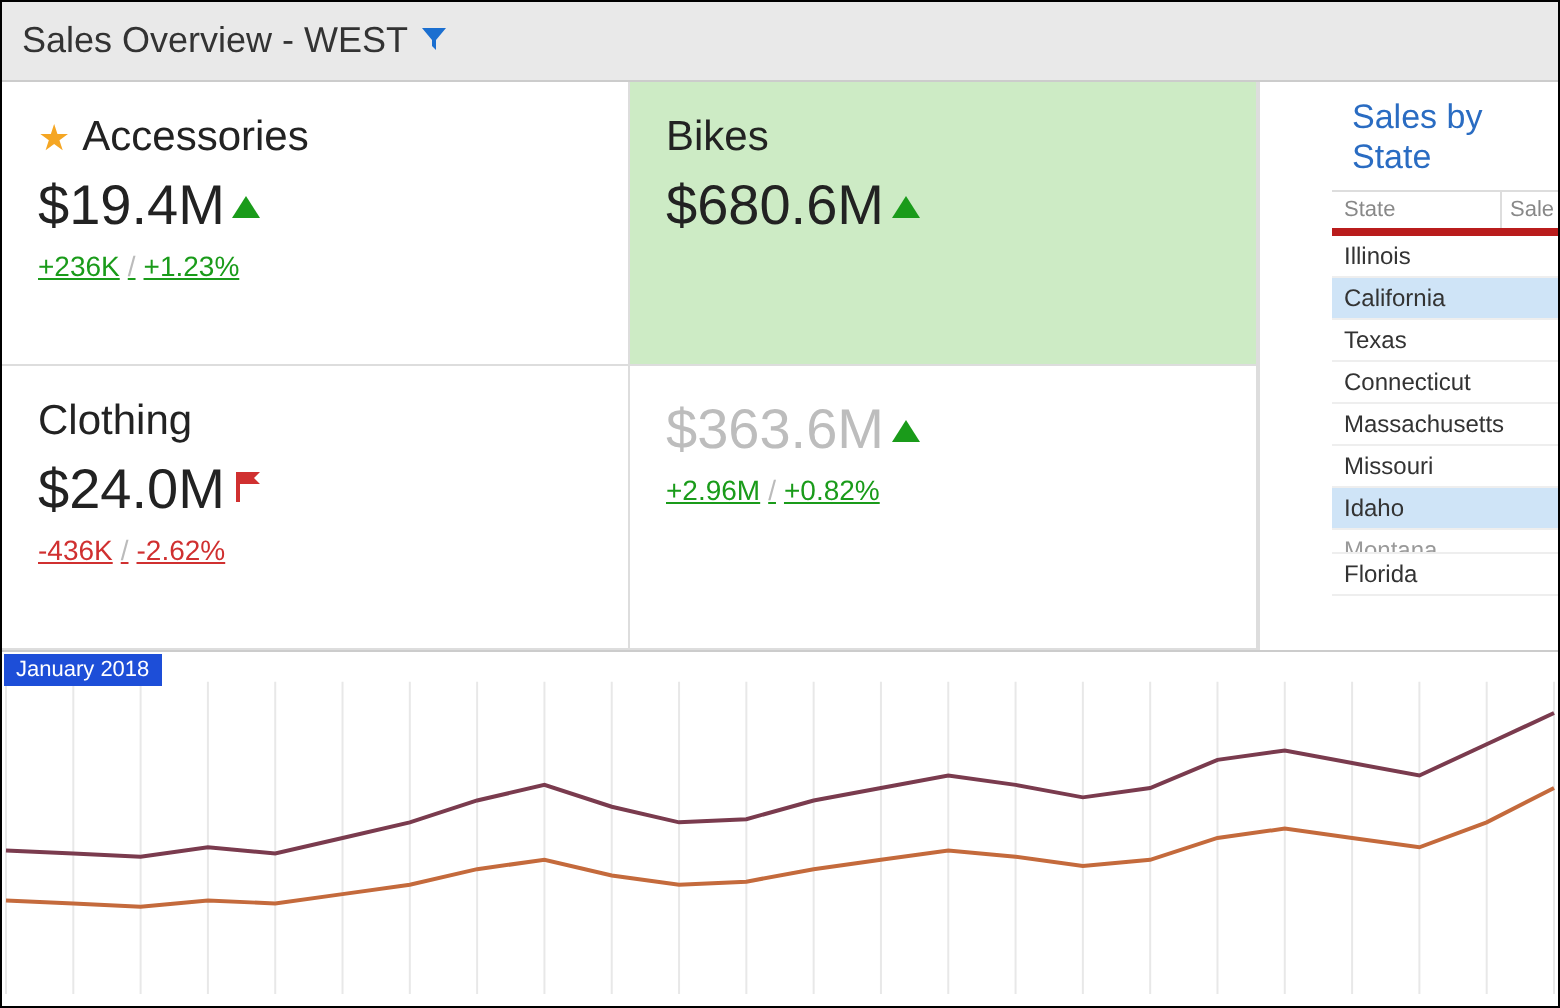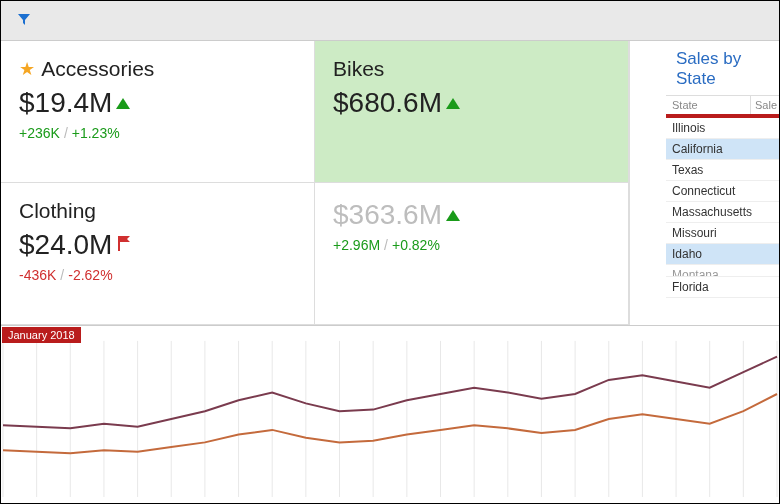--- a/index.html
+++ b/index.html
@@ -9,46 +9,47 @@
   .titlebar .filter-icon { margin-left: 6px; }
   .mid { flex: 1 1 auto; display: flex; }
   .cards { flex: 1 1 auto; display: grid; grid-template-columns: 1fr 1fr; grid-template-rows: 1fr 1fr; }
   .card { border-right: 1px solid #ddd; border-bottom: 1px solid #ddd; padding: 16px 18px 12px 18px; display: flex; flex-direction: column; gap: 6px; }
   .card.highlight { background: #cdebc5; }
   .card.dim .title, .card.dim .value { color: #bdbdbd; }
   .card .titlerow { display: flex; align-items: center; gap: 6px; }
   .card .title { font-size: 21px; color: #222; }
   .card .valrow { display: flex; align-items: center; gap: 4px; }
   .card .value { font-size: 28px; color: #222; font-weight: 400; }
-  .deltas { font-size: 14px; }
+  .deltas { font-size: 14px; text-decoration: underline; }
   .deltas.pos { color: #1a9b1a; }
   .deltas.neg { color: #d03030; }
   .sep { color: #bbb; padding: 0 4px; }
   .tri-up { display: inline-block; width: 0; height: 0; border-left: 7px solid transparent; border-right: 7px solid transparent; border-bottom: 11px solid #1a9b1a; }
   .flag { display: inline-block; }
   .star { color: #f5a623; font-size: 18px; }
   .side { width: 150px; border-left: 1px solid #ddd; display: flex; flex-direction: column; padding-left: 36px; }
   .side-title { color: #2a6cc2; font-size: 17px; padding: 8px 10px 6px 10px; }
   .side-head { display: flex; font-size: 11px; color: #888; border-top: 1px solid #ddd; border-bottom: 4px solid #b91c1c; }
   .side-head .col1 { flex: 1; padding: 3px 6px; border-right: 1px solid #ddd; }
   .side-head .col2 { width: 28px; padding: 3px 4px; }
   .side-list { flex: 1; overflow: hidden; font-size: 12px; color: #333; }
   .side-row { padding: 3px 6px; border-bottom: 1px solid #eee; cursor: pointer; }
   .side-row.sel { background: #cfe4f7; }
   .side-row.partial { height: 12px; overflow: hidden; color: #999; }
   .chartwrap { position: relative; height: 178px; border-top: 1px solid #ccc; background: #fff; }
   .chartwrap svg { width: 100%; height: 100%; display: block; }
-  .label-badge { position: absolute; top: 1px; left: 1px; background: #b91c1c; color: #fff; font-size: 11px; padding: 2px 6px; }
+  .label-badge { position: absolute; top: 1px; left: 1px; background: #1d4ed8; color: #fff; font-size: 11px; padding: 2px 6px; }
   .grid line { stroke: #e8e8e8; stroke-width: 1; }
 </style>
 </head>
 <body>
 
 <div class="root">
   <div class="titlebar">
+    <span>Sales Overview - WEST</span>
     <span class="filter-icon">
       <svg width="14" height="14" viewBox="0 0 14 14">
           <path d="M1 2 L13 2 L8 8 L8 13 L6 11 L6 8 Z" fill="#1b6fd0"></path>
         </svg>
     </span>
   </div>
 
   <div class="mid">
     <div class="cards">
 

